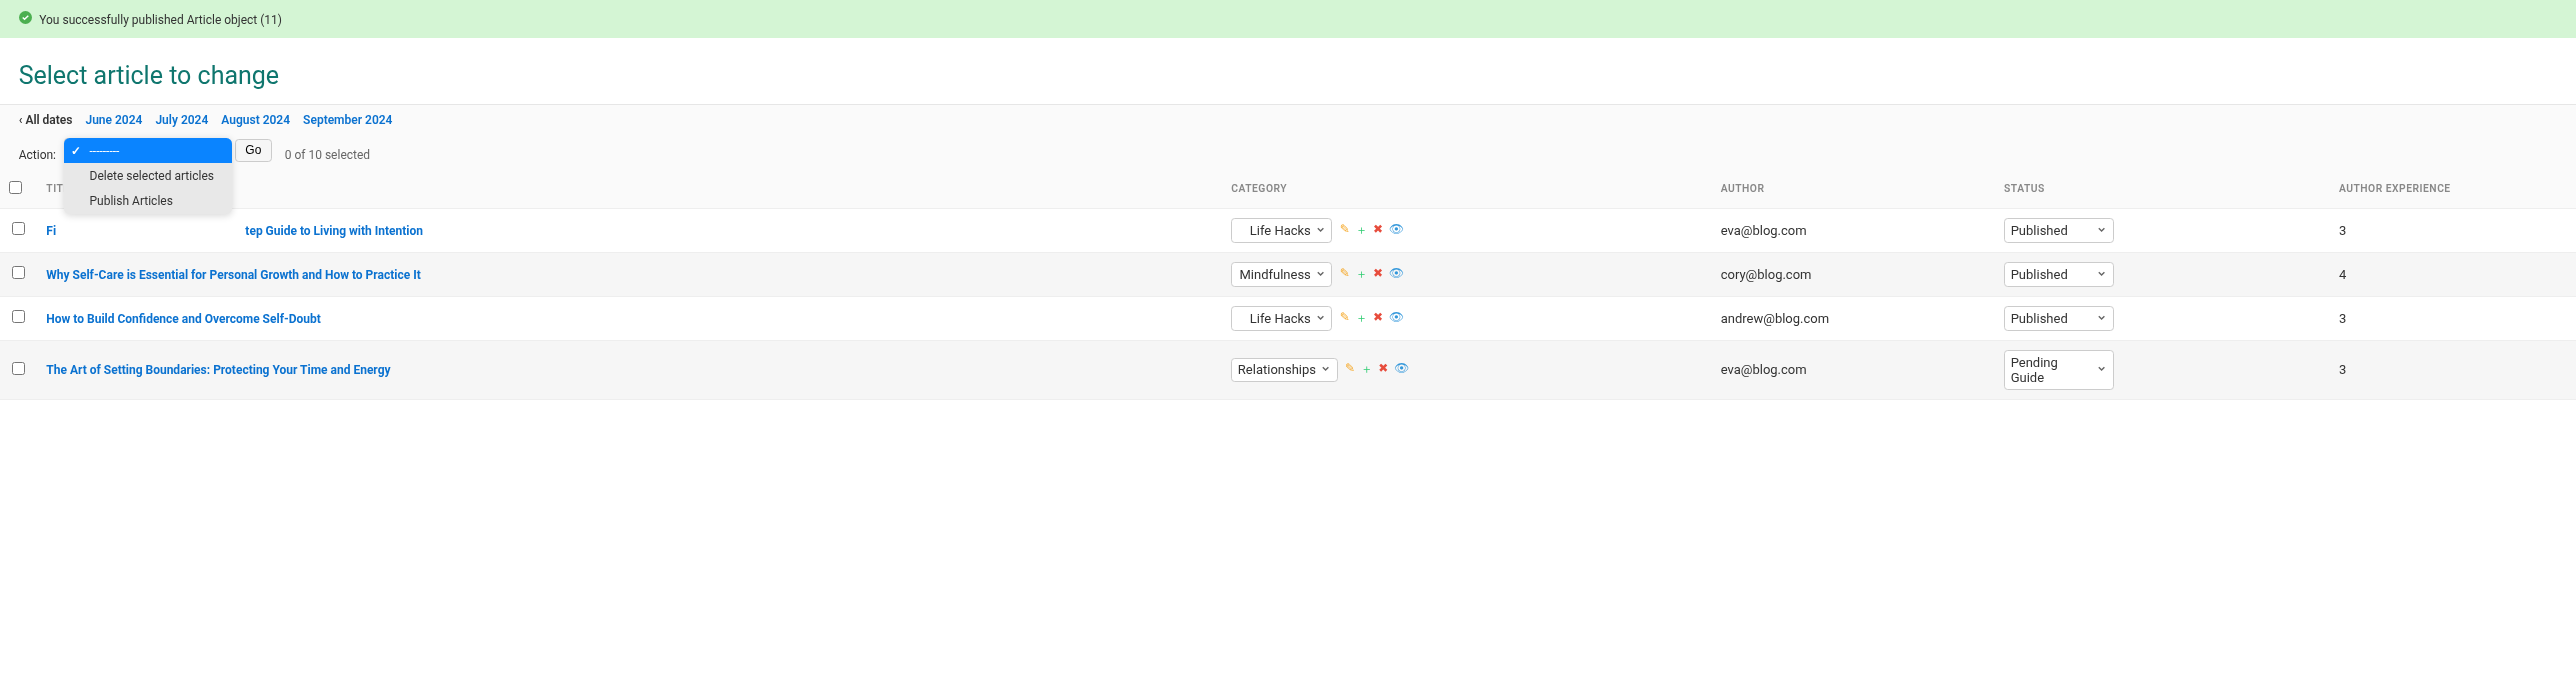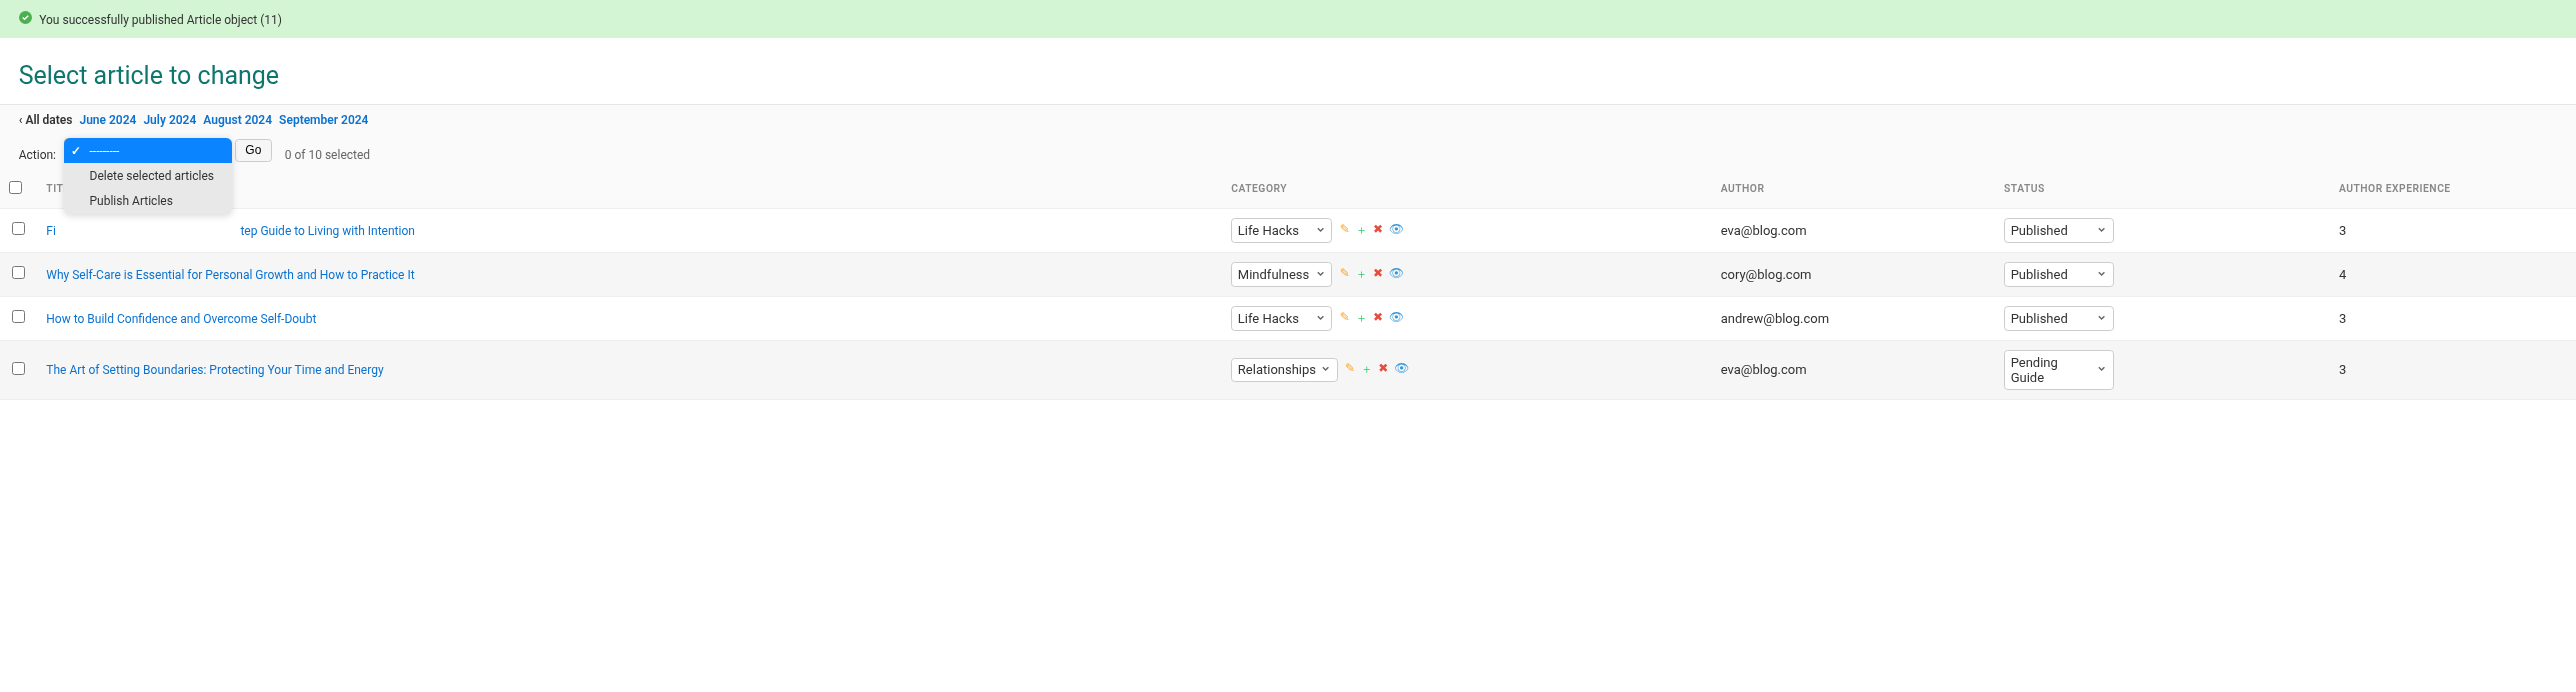--- a/index.html
+++ b/index.html
@@ -5,41 +5,41 @@
 * { box-sizing: border-box; margin: 0; padding: 0; }
 body { font-family: -apple-system, BlinkMacSystemFont, "Segoe UI", Roboto, sans-serif; font-size: 13px; color: #333; background: #fff; }
 .success-banner { background: #d4f5d4; padding: 11.2px 18.7px; display: flex; align-items: flex-end; gap: 7.5px; font-size: 12px; color: #333; }
 .success-banner .icon { color: #4caf50; font-size: 13px; }
 .page-title { font-size: 25px; font-weight: 400; color: #0f766e; padding: 23px 18.7px 14px 18.7px; }
 .toolbar { padding: 7.5px 18.7px; border-top: 0.9px solid #e6e6e6; background: #fafafa; }
 .search-row { display: flex; align-items: center; gap: 7.5px; margin-bottom: 11.2px; }
 .search-icon { color: #666; }
 .search-input { width: 242px; height: 24px; border: 0.9px solid #ccc; border-radius: 3.7px; padding: 1.9px 5.6px; }
 .search-btn { padding: 3.7px 11.2px; border: 0.9px solid #ccc; border-radius: 3.7px; background: #f6f6f6; cursor: pointer; font-size: 12px; }
-.date-filters { display: flex; gap: 7px; margin-bottom: 11.2px; font-size: 12px; font-weight: 600; }
+.date-filters { display: flex; gap: 13px; margin-bottom: 11.2px; font-size: 12px; font-weight: 600; }
 .date-filters .current { color: #333; }
 .date-filters .link { color: #0b72d0; cursor: pointer; }
 .action-row { display: flex; align-items: flex-end; gap: 7.5px; font-size: 12px; position: relative; }
 .action-label { color: #333; }
 .action-select-wrap { position: relative; }
 .action-select-box { width: 164px; height: 24px; border: 0.9px solid #ccc; border-radius: 3.7px; background: #fff; }
 .action-dropdown { position: absolute; top: 0; left: 0; width: 168px; background: #e8e8e8; border-radius: 5.6px; box-shadow: 0 1.9px 7.5px rgba(0,0,0,0.15); z-index: 100; overflow: hidden; }
 .action-option { padding: 5.6px 9.3px 5.6px 26px; font-size: 12px; cursor: pointer; position: relative; }
 .action-option.selected { background: #0a84ff; color: #fff; }
 .action-option.selected::before { content: "✓"; position: absolute; left: 7.5px; font-weight: bold; }
 .go-btn { padding: 3.7px 9.3px; border: 0.9px solid #ccc; border-radius: 3.7px; background: #f6f6f6; cursor: pointer; font-size: 12px; }
 .sel-count { color: #666; margin-left: 5.6px; }
 .table { width: 100%; border-collapse: collapse; }
 .table th { text-align: left; font-size: 10.3px; font-weight: 600; color: #888; text-transform: uppercase; padding: 11.2px 9.3px; background: #fafafa; border-bottom: 0.9px solid #eee; letter-spacing: 0.5px; }
 .table td { padding: 9.3px 9.3px; border-bottom: 0.9px solid #eee; vertical-align: middle; }
 .table tr:nth-child(odd) td { background: #fff; }
 .table tr:nth-child(even) td { background: #f6f6f6; }
 .chk-col { width: 37px; text-align: center; }
-.title-link { color: #0b72d0; font-weight: 400; cursor: pointer; font-size: 12px; margin-top: 20px; }
-.select-wrap { display: inline-flex; align-items: center; border: 0.9px solid #ccc; border-radius: 3.7px; background: #fff; padding: 3.7px 5.6px; gap: 3.7px; }
+.title-link { color: #0b72d0; font-weight: 700; cursor: pointer; font-size: 12px; margin-top: 20px; }
+.select-wrap { display: inline-flex; align-items: center; border: 0.9px solid #ccc; border-radius: 3.7px; background: #fff; padding: 3.7px 5.6px; gap: 3.7px; text-align: right; }
 .select-wrap .sel-text { font-size: 13px; color: #333; min-width: 73px; }
 .select-wrap .chev { color: #666; }
 .status-wrap { display: inline-flex; align-items: center; border: 0.9px solid #ccc; border-radius: 3.7px; background: #fff; padding: 3.7px 5.6px; gap: 3.7px; width: 110px; justify-content: space-between; }
 .row-icons { display: inline-flex; gap: 5.6px; margin-left: 7.5px; }
 .ico { cursor: pointer; font-size: 12px; }
 .ico.edit { color: #f5a623; }
 .ico.add { color: #2ecc71; }
 .ico.del { color: #e74c3c; }
 .ico.view { color: #3498db; }
 .cat-cell { display: flex; align-items: center; }

